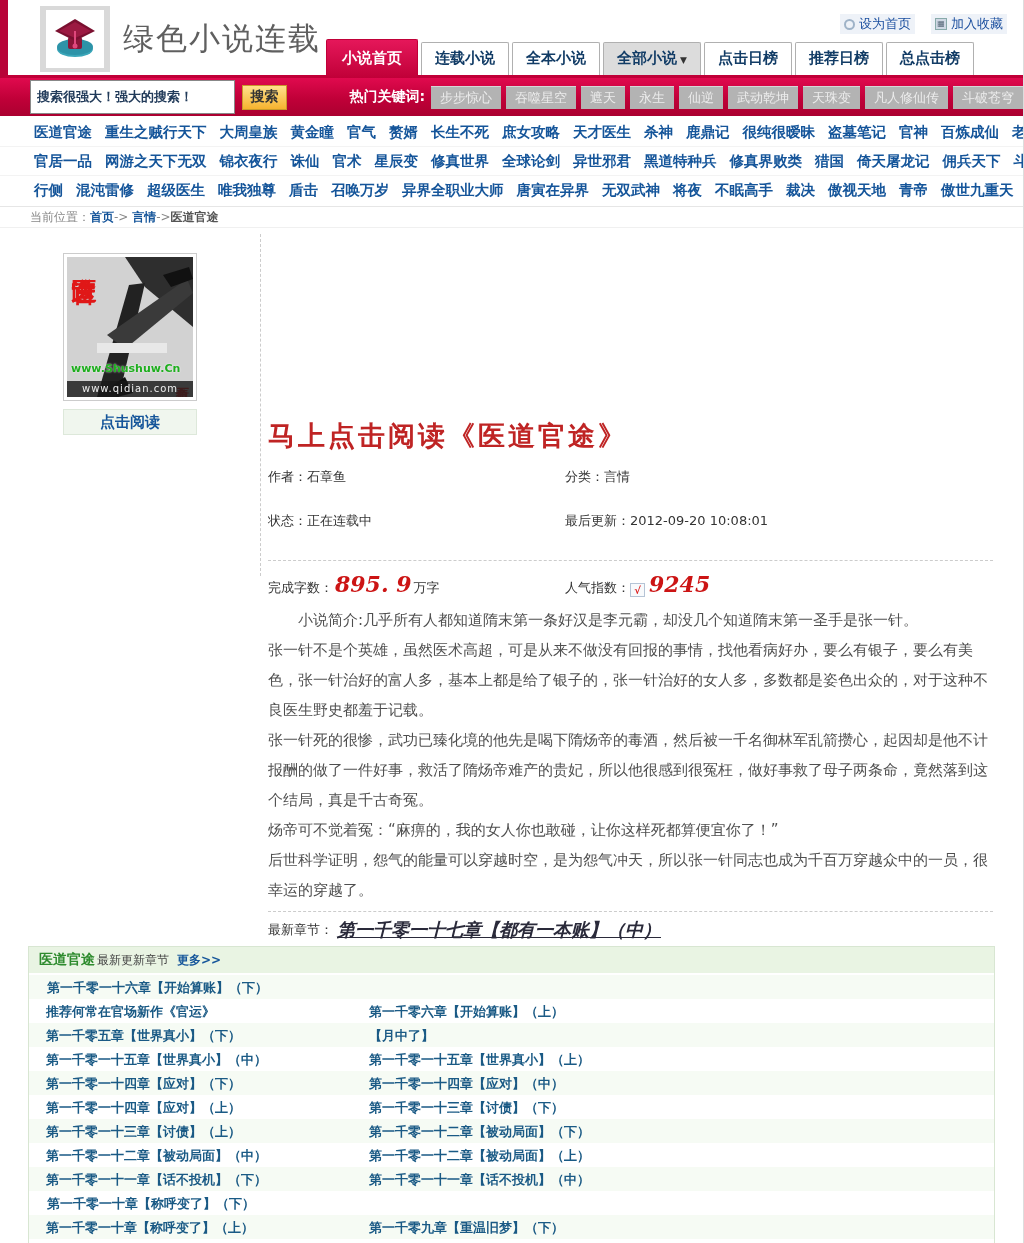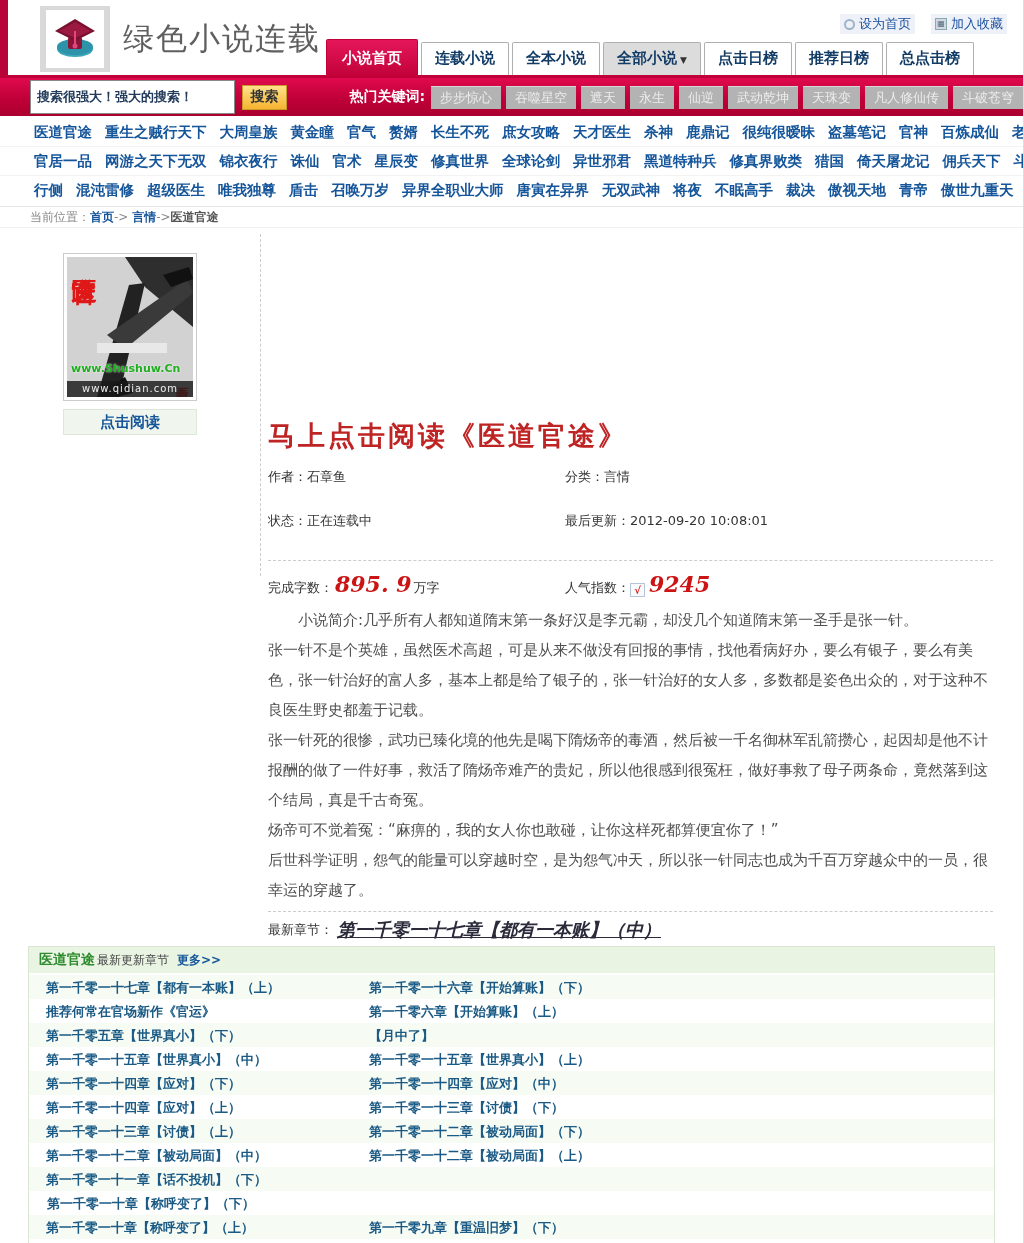--- a/index.html
+++ b/index.html
@@ -211,21 +211,20 @@
 
   <div class="chapter-box">
     <div class="box-header">
       <span class="bname">医道官途</span>
       <span class="bsuffix">最新更新章节</span>
       <a href="#" class="bmore">更多&gt;&gt;</a>
     </div>
     <div class="chap-rows">
 
         <div class="chap-row">
-          <div class="cell l"><a href="#">第一千零一十七章【都有一本账】（上）</a></div>
           <div class="cell r"><a href="#">第一千零一十六章【开始算账】（下）</a></div>
         </div>
 
         <div class="chap-row">
           <div class="cell l"><a href="#">推荐何常在官场新作《官运》</a></div>
           <div class="cell r"><a href="#">第一千零六章【开始算账】（上）</a></div>
         </div>
 
         <div class="chap-row">
           <div class="cell l"><a href="#">第一千零五章【世界真小】（下）</a></div>
@@ -252,20 +251,21 @@
           <div class="cell r"><a href="#">第一千零一十二章【被动局面】（下）</a></div>
         </div>
 
         <div class="chap-row">
           <div class="cell l"><a href="#">第一千零一十二章【被动局面】（中）</a></div>
           <div class="cell r"><a href="#">第一千零一十二章【被动局面】（上）</a></div>
         </div>
 
         <div class="chap-row">
           <div class="cell l"><a href="#">第一千零一十一章【话不投机】（下）</a></div>
+          <div class="cell r"><a href="#">第一千零一十一章【话不投机】（中）</a></div>
         </div>
 
         <div class="chap-row">
           <div class="cell r"><a href="#">第一千零一十章【称呼变了】（下）</a></div>
         </div>
 
         <div class="chap-row">
           <div class="cell l"><a href="#">第一千零一十章【称呼变了】（上）</a></div>
           <div class="cell r"><a href="#">第一千零九章【重温旧梦】（下）</a></div>
         </div>

